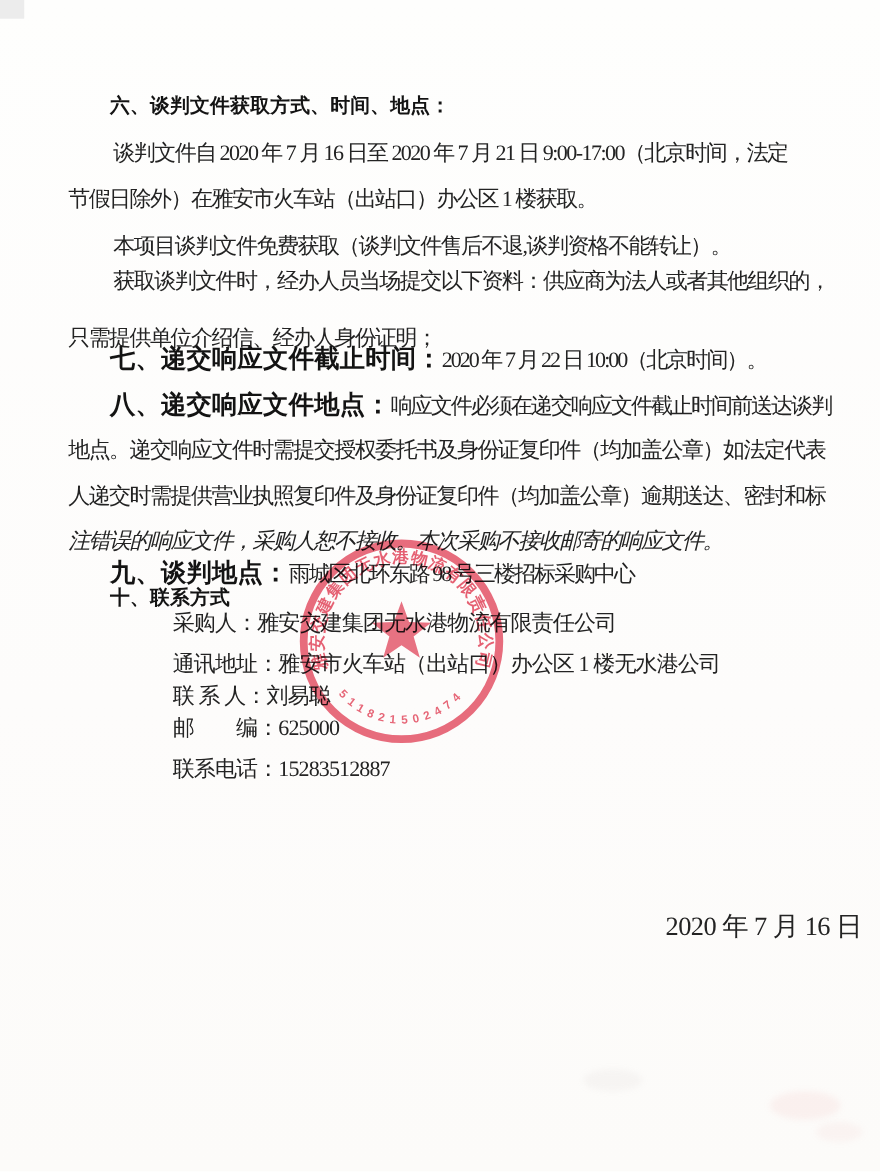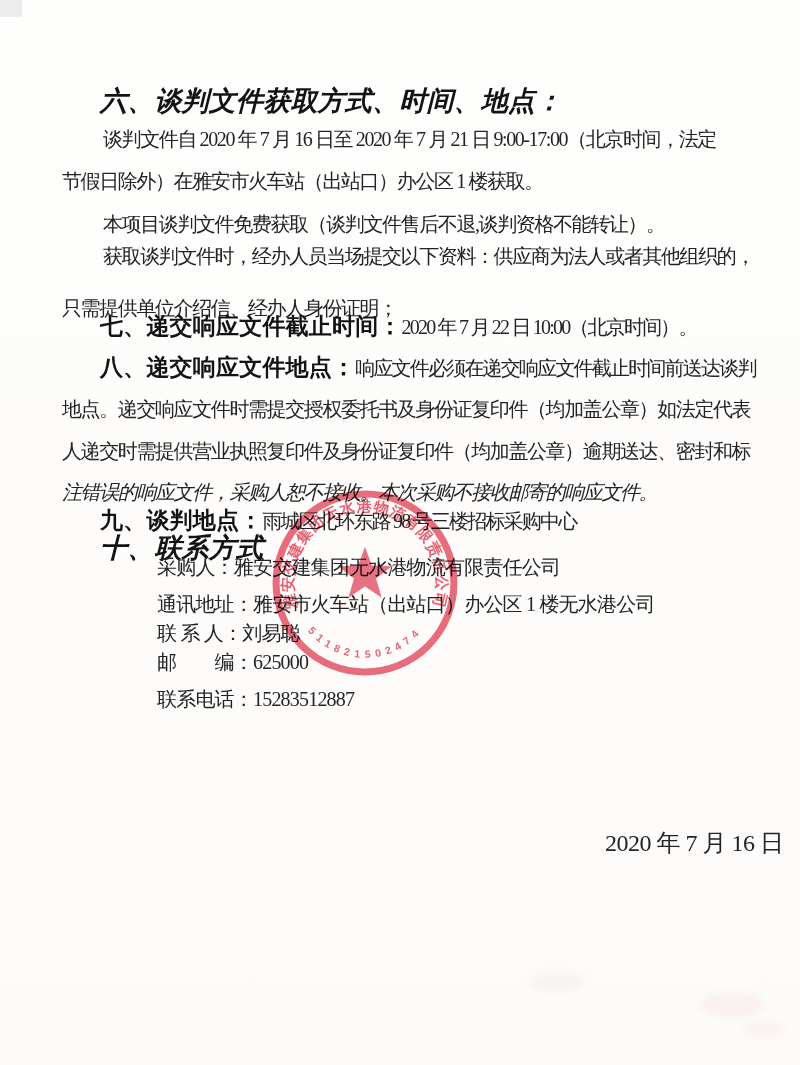--- a/index.html
+++ b/index.html
@@ -4,21 +4,21 @@
 <style>
   html,body{margin:0;padding:0;}
   body{width:800px;height:1065px;background:#ffffff;overflow:hidden;}
   .page{
     position:relative;width:800px;height:1065px;
     background:linear-gradient(180deg,#fefefd 0%,#fdfcfb 60%,#fcfbf9 100%);
     font-family:"Liberation Serif","DejaVu Serif",serif;
     color:#232323;overflow:hidden;
   }
   .line{position:absolute;white-space:nowrap;font-size:20px;letter-spacing:-1.4px;line-height:1.15;}
-  .hline{font-weight:bold;font-size:27px;letter-spacing:0.2px;color:#131313;font-style:italic;}
+  .hline{font-weight:bold;font-size:18px;letter-spacing:0.2px;color:#131313;}
   .hpart{font-weight:bold;font-size:23px;letter-spacing:0.2px;color:#131313;}
   .rpart{font-weight:normal;font-size:20px;letter-spacing:-1.8px;color:#232323;}
   .contact{font-size:20px;letter-spacing:-0.8px;}
   .date-line{font-size:24px;letter-spacing:-0.5px;}
   .corner-artifact{position:absolute;left:0;top:0;width:22px;height:17px;background:#ececec;}
   .seal{
     position:absolute;left:268px;top:486px;width:192px;height:192px;
     mix-blend-mode:multiply;opacity:0.93;
   }
   .seal svg{width:100%;height:100%;}

